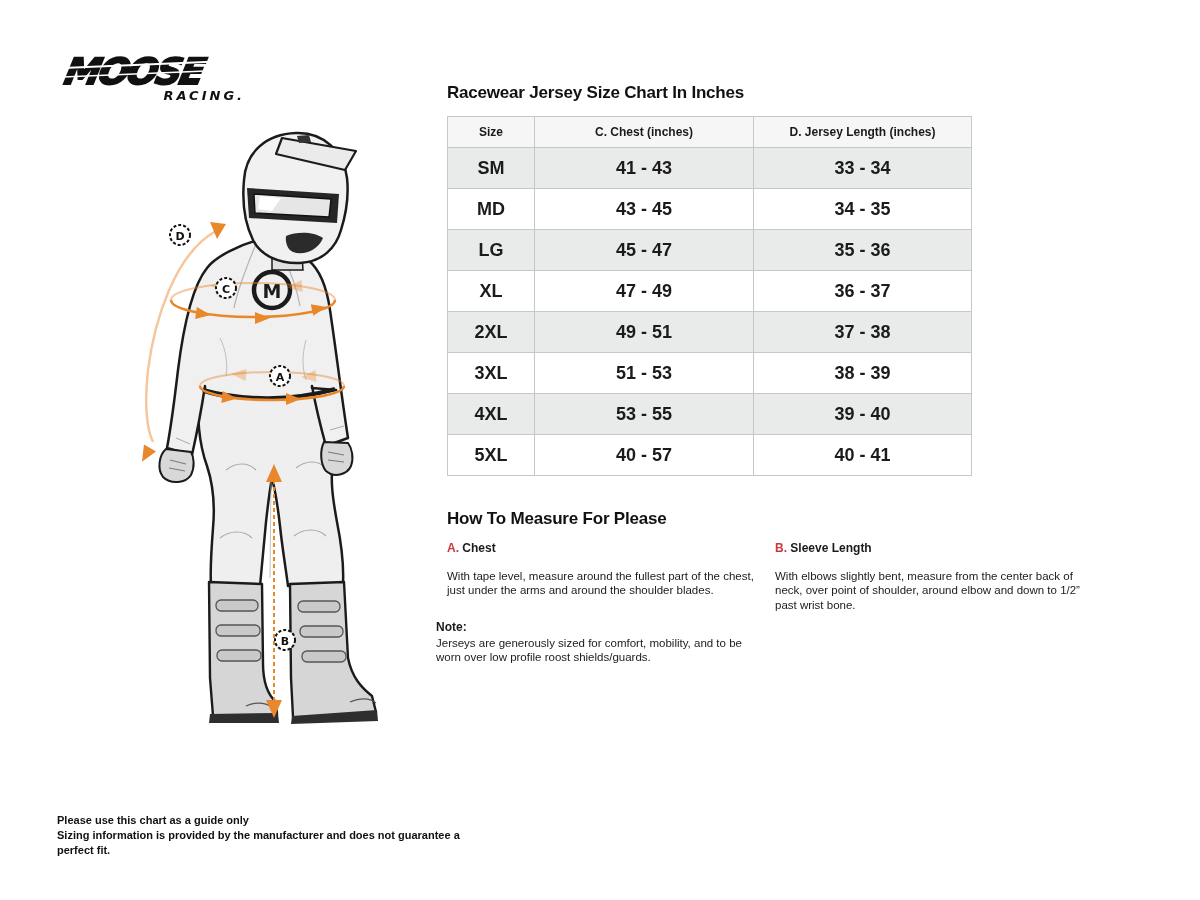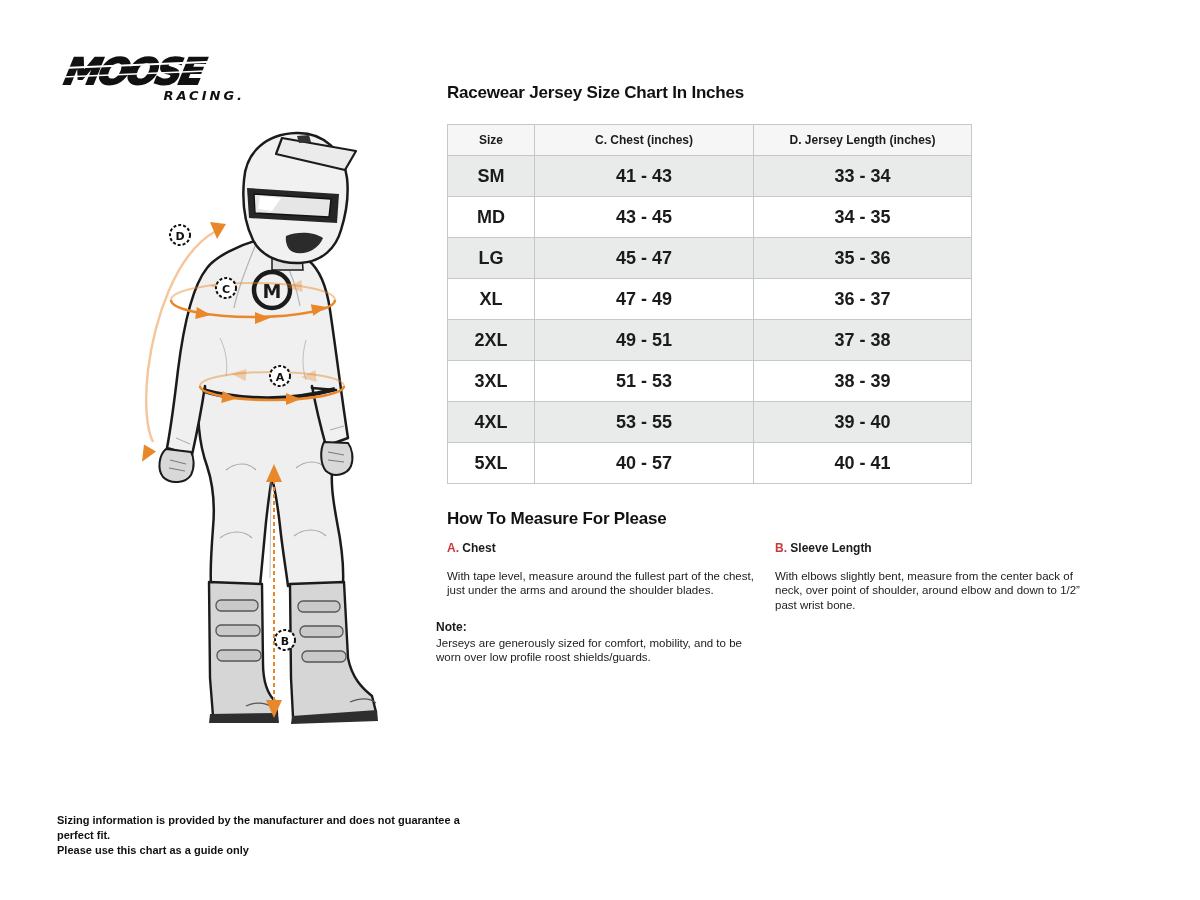--- a/index.html
+++ b/index.html
@@ -9,21 +9,21 @@
 
   
   .logo-wrap { position:absolute; left:57px; top:46px; width:200px; height:60px; }
 
   
   .figure-wrap { position:absolute; left:50px; top:118px; width:380px; height:624px; }
 
   
   .chart-title { position:absolute; left:447px; top:83px; font-size:17px; font-weight:bold; letter-spacing:-0.2px; color:#111; }
 
-  table.size-table { position:absolute; left:447px; top:124px; width:524px; border-collapse:collapse; table-layout:fixed;padding-left:36px; }
+  table.size-table { position:absolute; left:447px; top:116px; width:524px; border-collapse:collapse; table-layout:fixed;padding-left:36px; }
   table.size-table th, table.size-table td {
     border:1px solid #c6c8c8; text-align:center; vertical-align:middle;
     font-weight:bold; color:#1b1b1b;
   }
   table.size-table th { background:#f6f6f6; font-size:12px; height:31px; }
   table.size-table td { font-size:18px; height:41px; background:#fff; }
   table.size-table tr.shaded td { background:#e9eaea; }
   col.c-size { width:87px; } col.c-chest { width:219px; } col.c-sleeve { width:218px; }
 
   .measure-title { position:absolute; left:447px; top:509px; font-size:17px; font-weight:bold; letter-spacing:-0.2px; color:#111; }
@@ -265,17 +265,17 @@
     </div>
     <div>With elbows slightly bent, measure from the center back of neck, over point of shoulder, around elbow and down to 1/2” past wrist bone.</div>
   </div>
 
   <div class="note-block">
     <div class="note-head">Note:</div>
     <div>Jerseys are generously sized for comfort, mobility, and to be worn over low profile roost shields/guards.</div>
   </div>
 
   <div class="footer-note">
+    <div>Please use this chart as a guide only</div>
     <div>Sizing information is provided by the manufacturer and does not guarantee a perfect fit.</div>
-    <div>Please use this chart as a guide only</div>
   </div>
 
 </div>
 
 </body></html>

